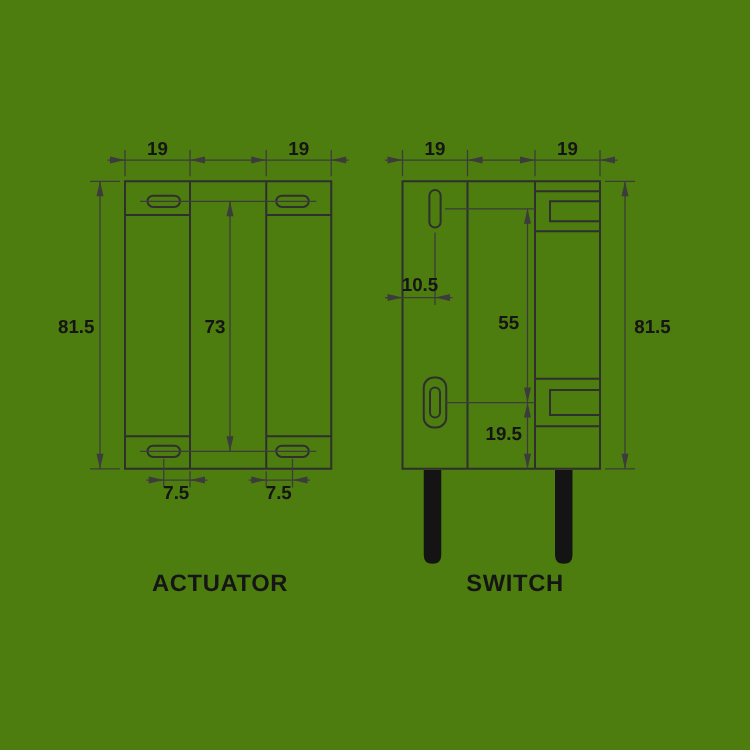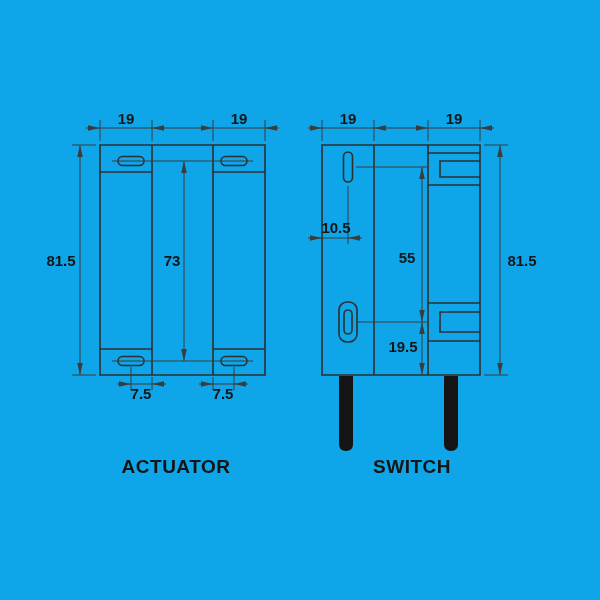--- a/index.html
+++ b/index.html
@@ -7,21 +7,21 @@
     padding: 0;
     background: #ffffff;
     width: 600px;
     height: 600px;
     overflow: hidden;
   }
   .canvas {
     position: relative;
     width: 600px;
     height: 600px;
-    background: #0ea5e9;
+    background: #4d7c0f;
   }
   svg { display: block; }
   .outline { fill: none; stroke-width: 1.6; stroke-linecap: square; stroke-linejoin: miter; }
   .thin    { fill: none; stroke-width: 1;   stroke-linecap: butt; }
   .arrows  { stroke: none; }
   text {
     font-family: "Liberation Sans", "DejaVu Sans", sans-serif;
     font-weight: bold;
     font-size: 15px;
     text-anchor: middle;

